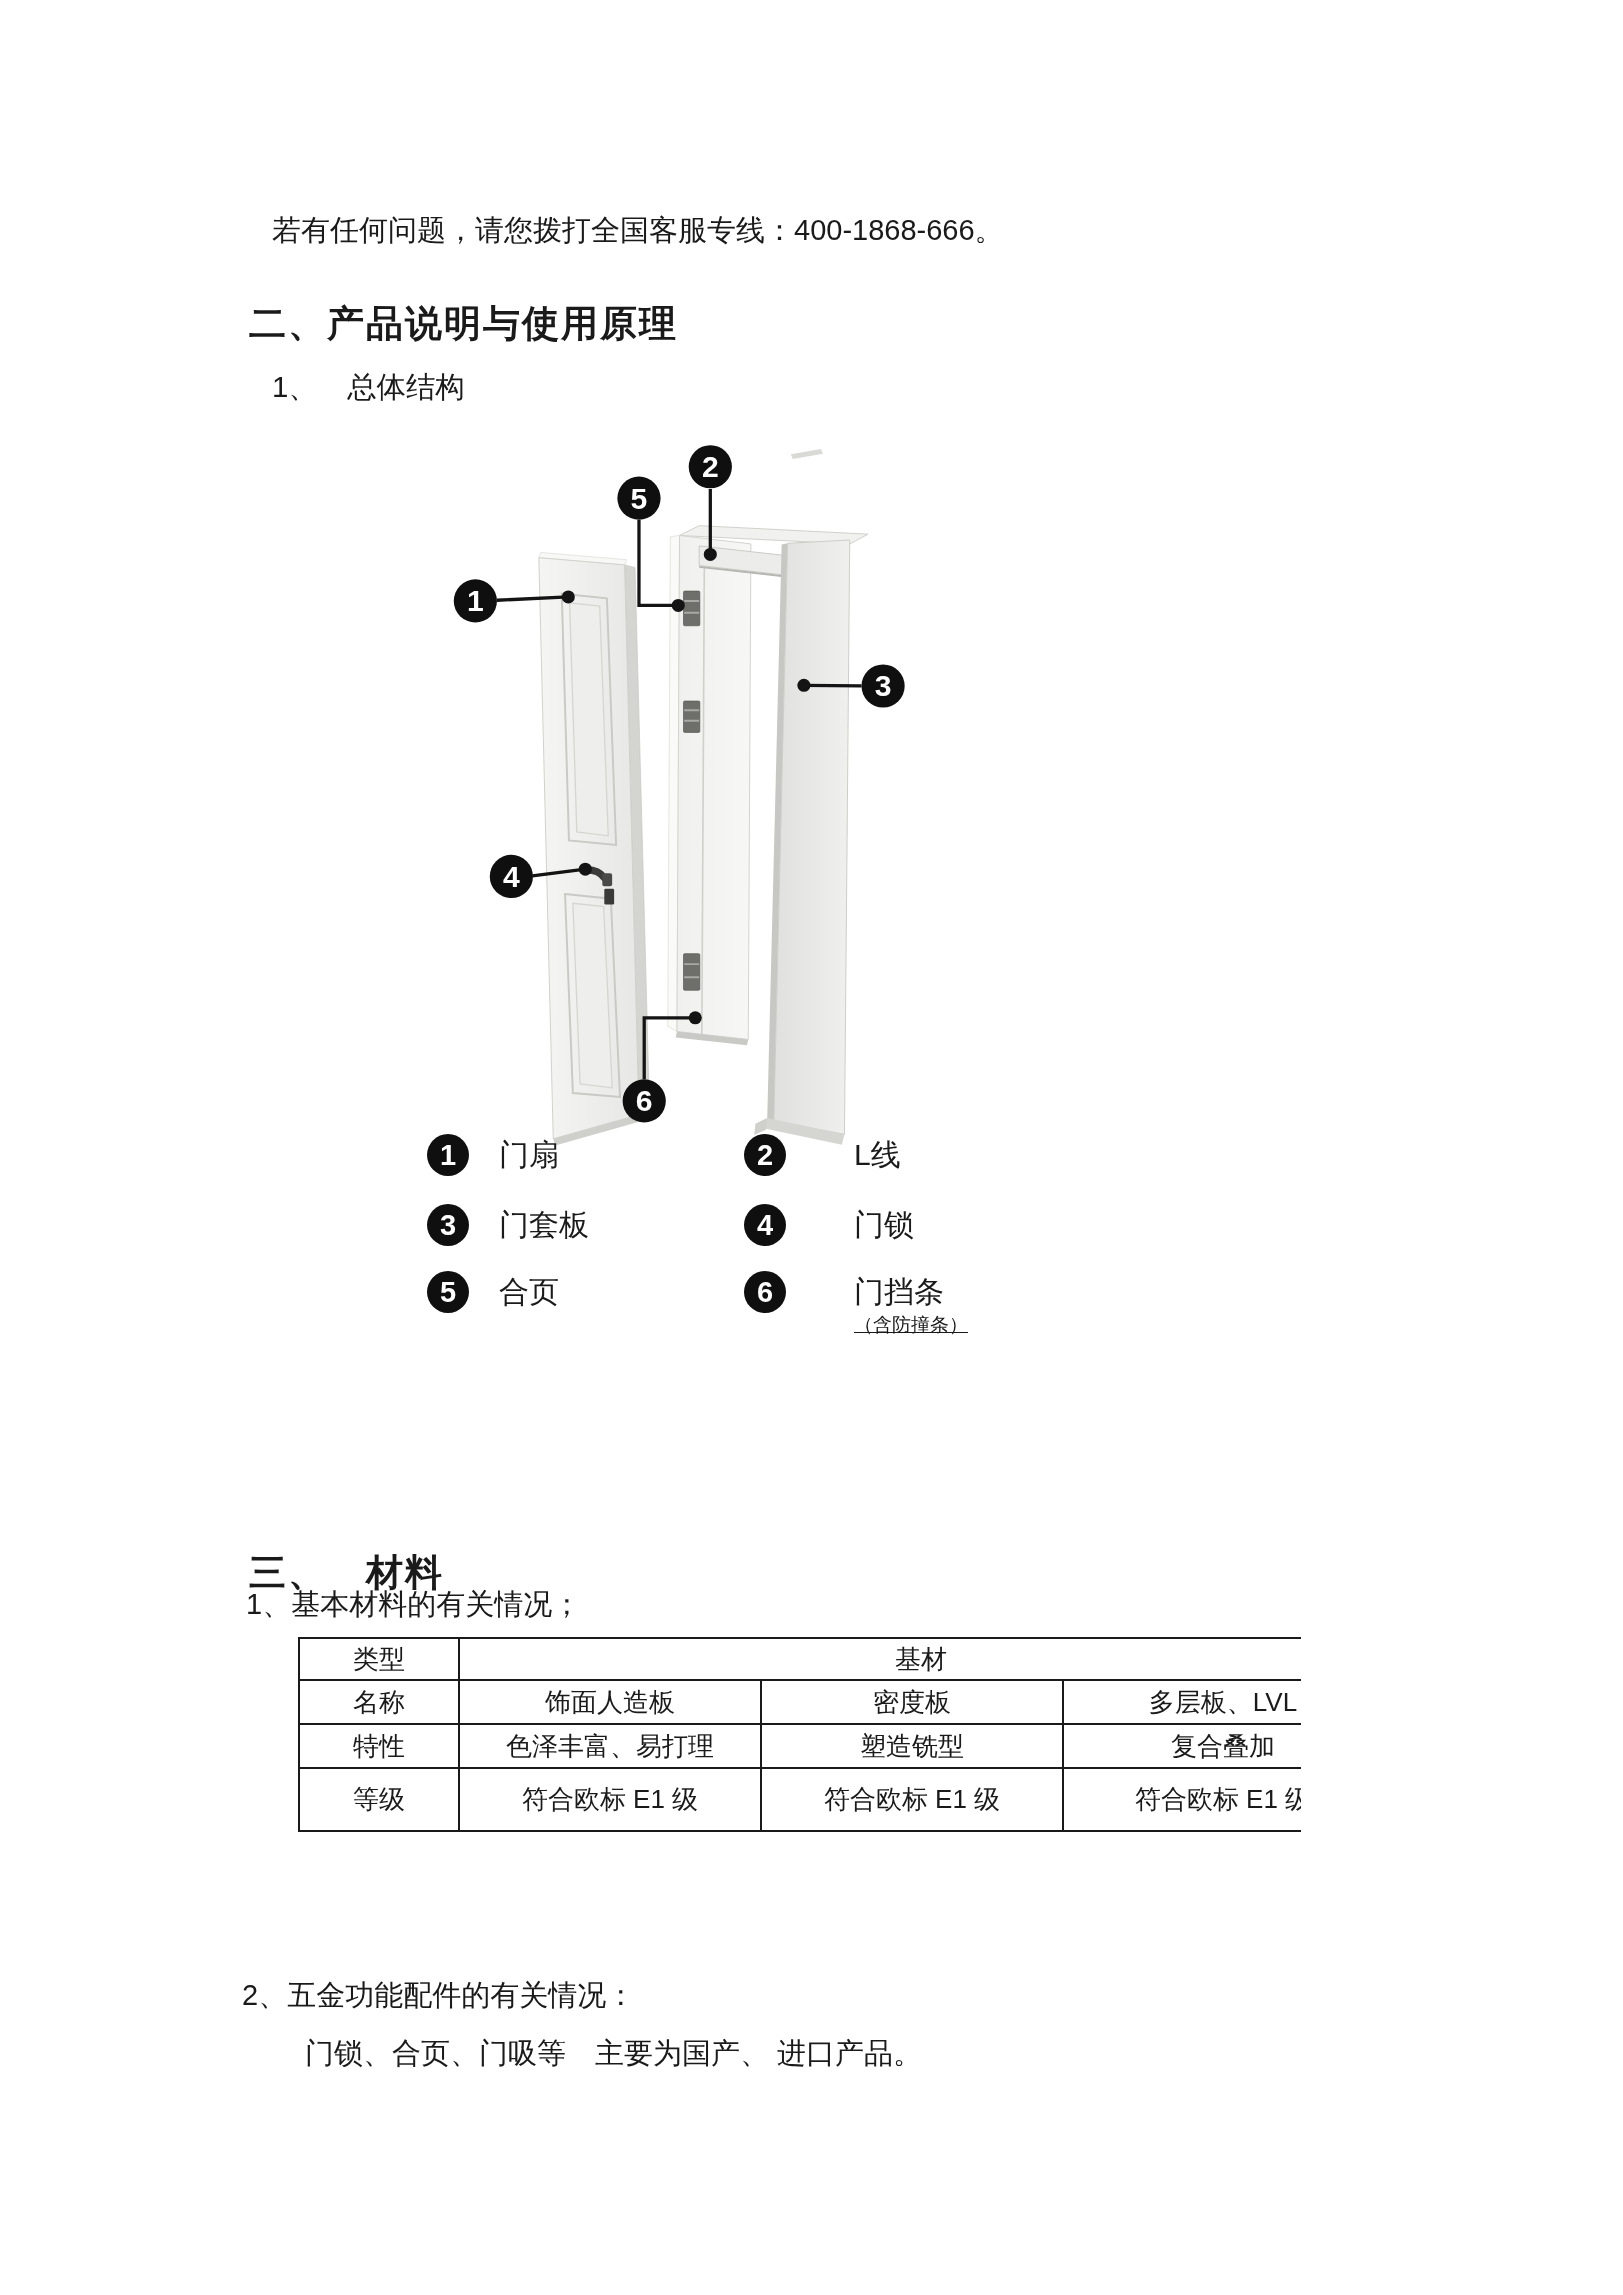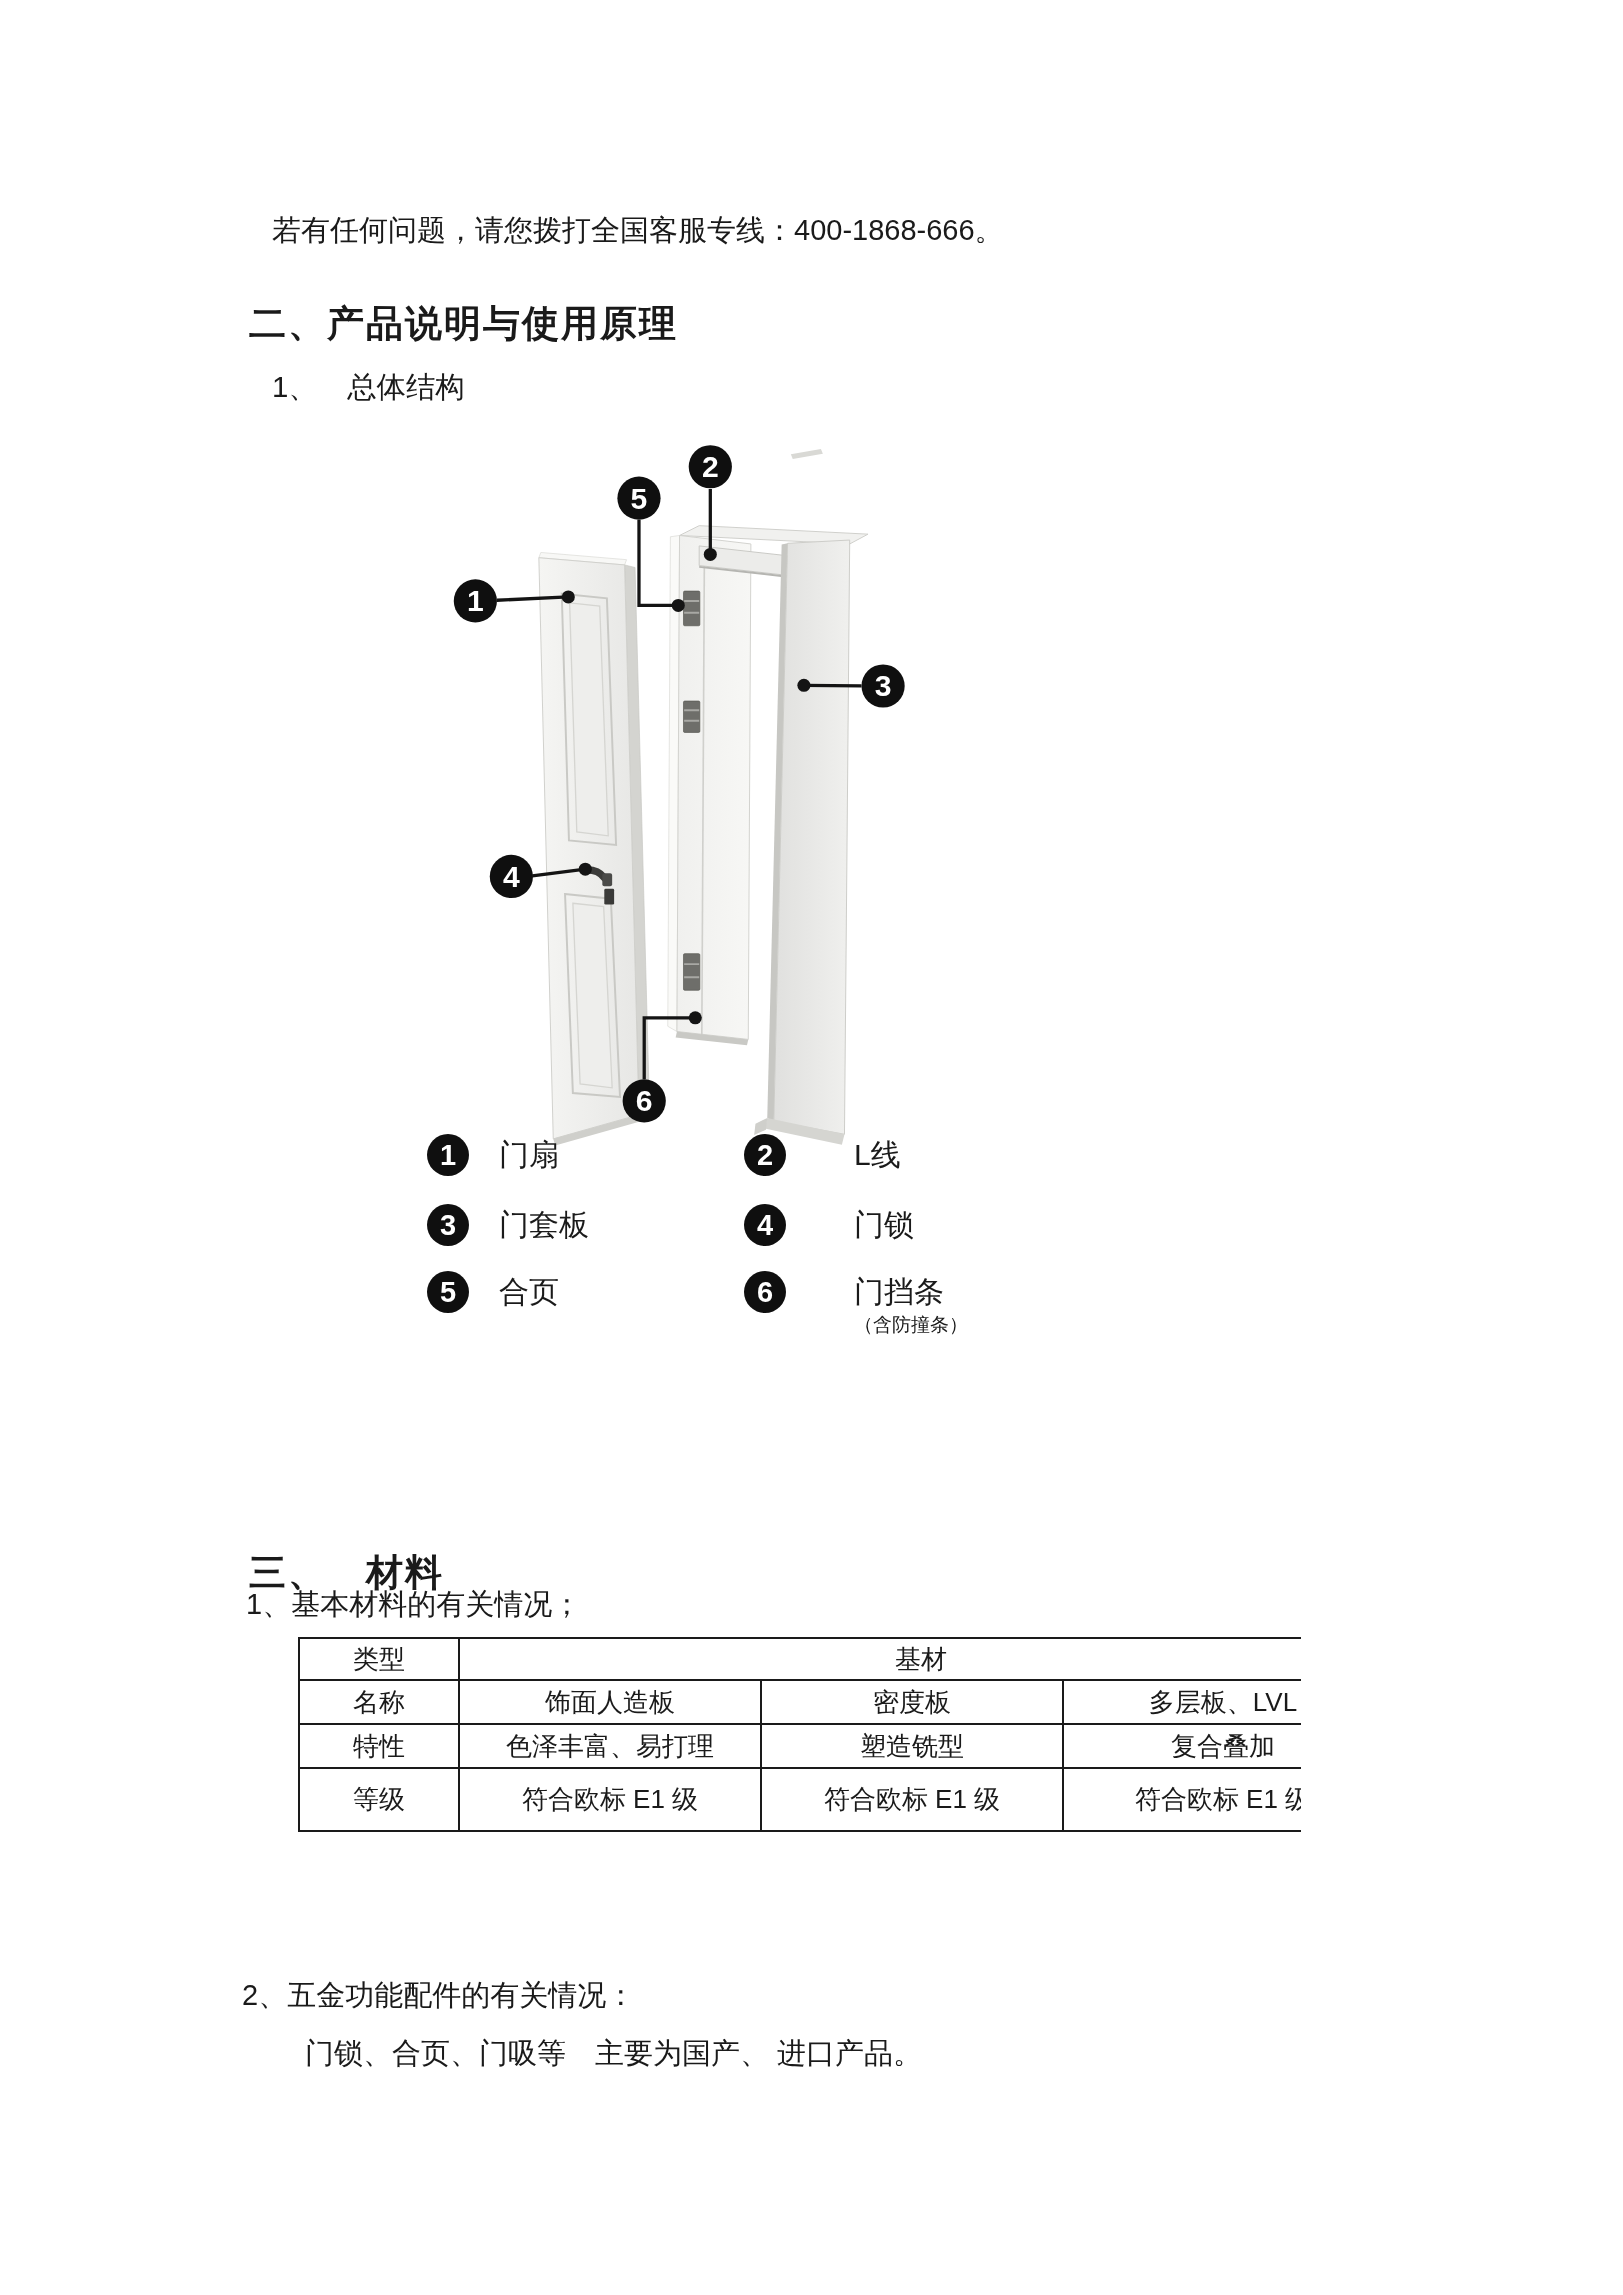--- a/index.html
+++ b/index.html
@@ -28,21 +28,21 @@
   .lg-item{position:absolute;display:flex;align-items:flex-start;}
   .lg-badge{
     width:42px;height:42px;border-radius:50%;
     background:#0f0f0f;color:#ffffff;
     font-size:29px;font-weight:bold;
     display:flex;align-items:center;justify-content:center;
     flex:0 0 auto;
   }
   .lg-text{display:flex;flex-direction:column;}
   .lg-label{font-size:30px;line-height:42px;white-space:pre;}
-  .lg-sub{font-size:19px;line-height:22px;margin-top:1.3px;white-space:pre;}
+  .lg-sub{font-size:19px;line-height:22px;margin-top:1.3px;white-space:pre;text-decoration:underline;}
   .gap1 .lg-text{margin-left:30px;}
   .gap2 .lg-text{margin-left:68px;}
   
   .mat-table{
     position:absolute;left:298px;top:1637px;
     border-collapse:collapse;table-layout:fixed;
     width:1084px;
     font-size:26px;
   }
   .mat-table td{

